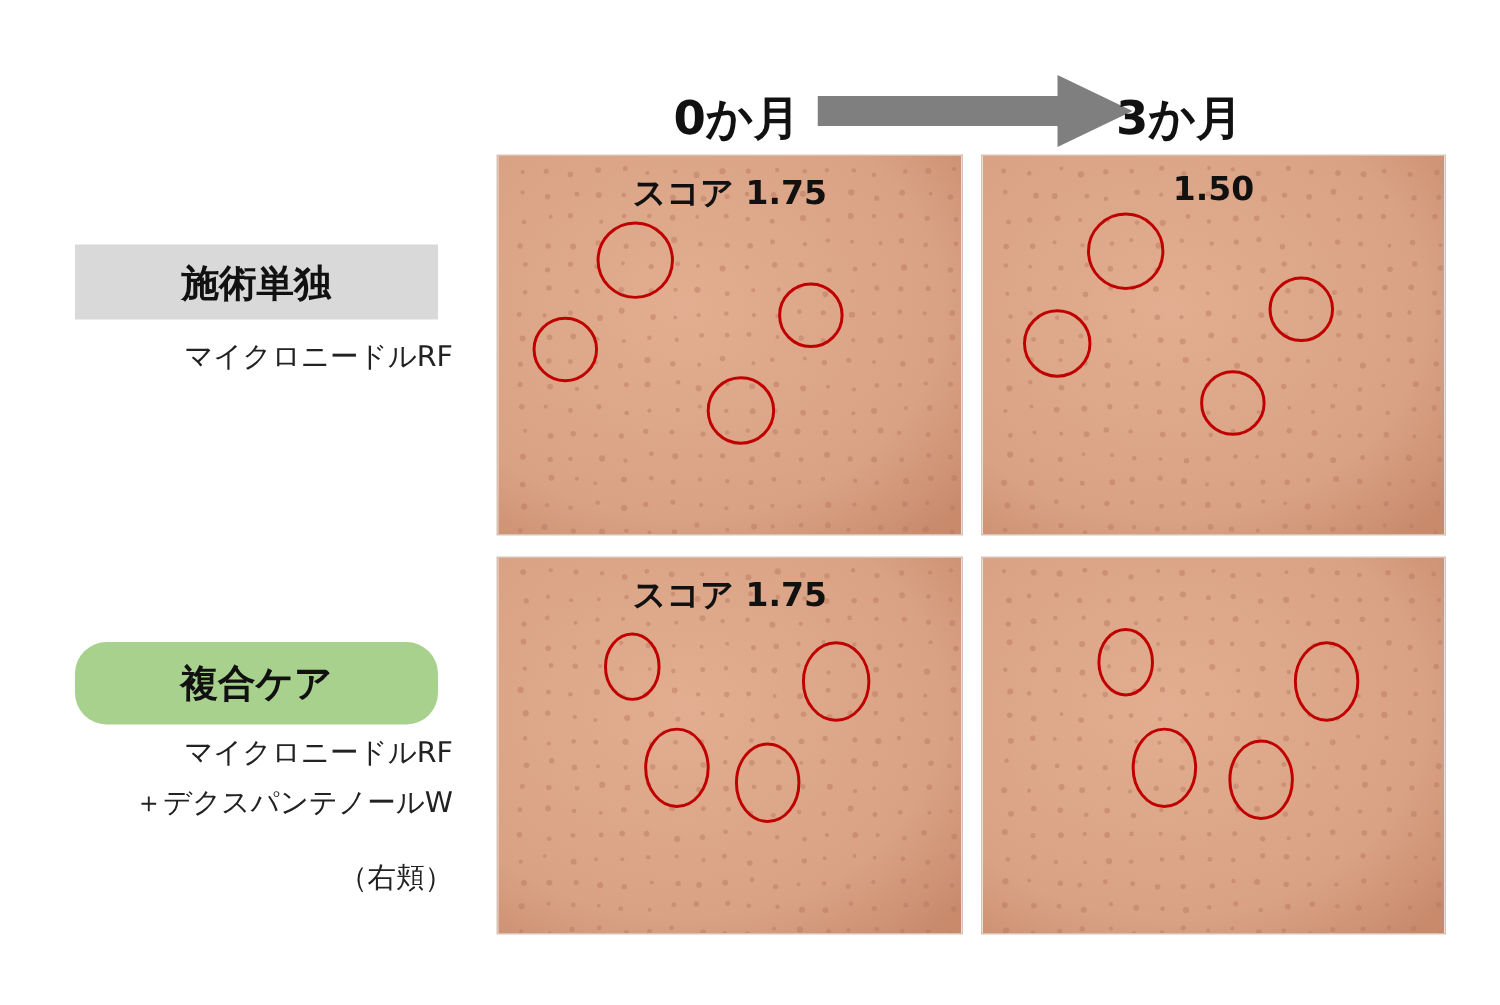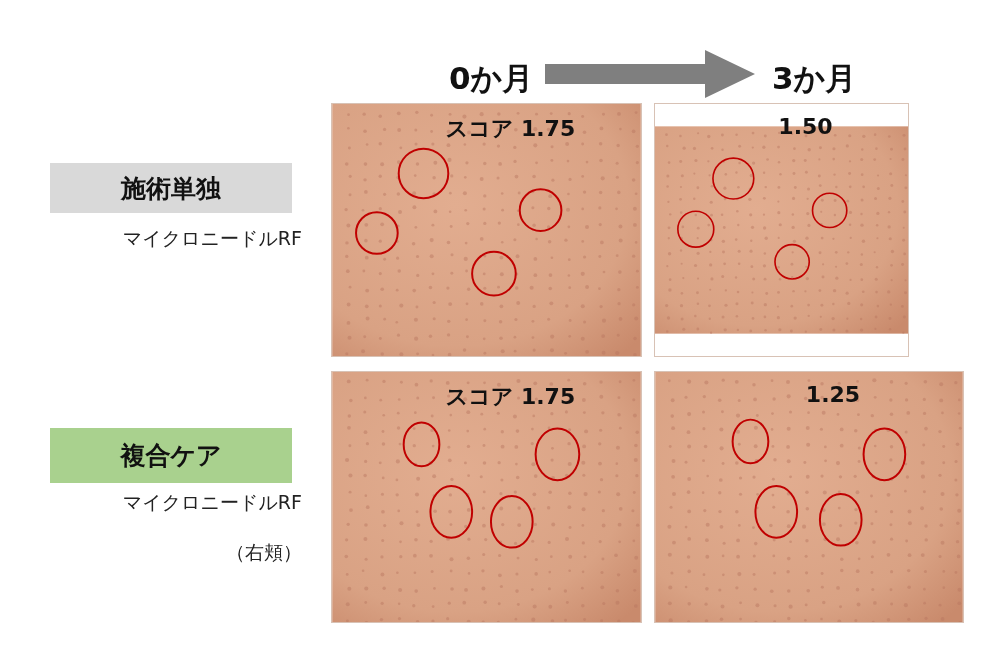--- a/index.html
+++ b/index.html
@@ -7,39 +7,40 @@
          font-family:"DejaVu Sans","Liberation Sans",sans-serif; color:#111; }
   .timeline-label { position:absolute; top:58px; font-weight:bold; font-size:31px; color:#111; }
   .arrow { position:absolute; left:545px; top:50px; width:210px; height:48px; }
   .group-label { position:absolute; left:50px; width:242px; display:flex; align-items:center;
                  justify-content:center; font-weight:bold; font-size:25px; color:#111; }
   .group-desc { position:absolute; left:40px; width:262px; text-align:right; font-size:19px;
                 line-height:33px; color:#222; }
   .panel { position:absolute; overflow:hidden; border:1px solid #d8c2b5; box-sizing:border-box; }
   .panel svg.skin { position:absolute; left:0; top:0; width:100%; height:100%; }
   .score { position:absolute; top:10px; left:0; width:100%; text-align:center; font-weight:bold;
-           font-size:22px; color:#111;padding-left:24px; }
+           font-size:22px; color:#111; }
 </style>
 </head>
 <body>
 
 <div class="timeline-label" style="left:449px;">0か月</div>
 <svg class="arrow" viewBox="0 0 210 48">
   <polygon points="0,14 160,14 160,0 210,24 160,48 160,34 0,34" fill="#7f7f7f"></polygon>
 </svg>
-<div class="timeline-label" style="left:772px;text-align:center;">3か月</div>
+<div class="timeline-label" style="left:744px;text-align:center;">3か月</div>
 
 <div class="group-label" style="top:163px;height:50px;background:#d9d9d9;">施術単独</div>
 <div class="group-desc" style="top:222px;">
   <div>マイクロニードルRF</div>
 </div>
 
-<div class="group-label" style="top:428px;height:55px;background:#a9d18e;">複合ケア</div>
+<div class="group-label" style="top:428px;height:55px;background:#a9d18e;border-radius:21px;">複合ケア</div>
 <div class="group-desc" style="top:486px;">
   <div>マイクロニードルRF</div>
+  <div>＋デクスパンテノールW</div>
   <div style="margin-top:17px;">（右頬）</div>
 </div>
 
 <div class="panel" style="left:331px;top:103px;width:311px;height:254px;">
     <svg class="skin" viewBox="0 0 311 254">
       <defs>
         <radialGradient id="grad0" cx="40%" cy="40%" r="80%">
       <stop offset="0%" stop-color="#e2ad90"></stop>
           <stop offset="70%" stop-color="#d9a284"></stop>
       <stop offset="100%" stop-color="#c98a6c"></stop>
@@ -334,21 +335,21 @@
       <circle cx="273.54215963648835" cy="250.68338477366254" r="1.9749417009602195" fill="#b87560" opacity="0.45"></circle>
       <circle cx="287.261359739369" cy="250.96354166666666" r="2.0932235939643347" fill="#b87560" opacity="0.45"></circle>
       <circle cx="305.13565243484226" cy="252.7599022633745" r="1.7652091906721536" fill="#b87560" opacity="0.45"></circle>
       <ellipse cx="92" cy="70" rx="25" ry="25" fill="none" stroke="#c00000" stroke-width="2"></ellipse>
       <ellipse cx="45" cy="130" rx="21" ry="21" fill="none" stroke="#c00000" stroke-width="2"></ellipse>
       <ellipse cx="210" cy="107" rx="21" ry="21" fill="none" stroke="#c00000" stroke-width="2"></ellipse>
       <ellipse cx="163" cy="171" rx="22" ry="22" fill="none" stroke="#c00000" stroke-width="2"></ellipse>
     </svg>
     <div class="score">スコア 1.75</div>
   </div>
-<div class="panel" style="left:654px;top:103px;width:255px;height:254px;">
+<div class="panel" style="left:654px;top:103px;width:310px;height:254px;">
     <svg class="skin" viewBox="0 0 310 254">
       <defs>
         <radialGradient id="grad1" cx="40%" cy="40%" r="80%">
       <stop offset="0%" stop-color="#e2ad90"></stop>
           <stop offset="70%" stop-color="#d9a284"></stop>
       <stop offset="100%" stop-color="#c98a6c"></stop>
         </radialGradient>
       </defs>
       <rect width="310" height="254" fill="url(#grad1)"></rect>
       <circle cx="14.043659979423868" cy="10.138074417009602" r="1.6658813443072704" fill="#b87560" opacity="0.45"></circle>
@@ -1247,14 +1248,13 @@
       <circle cx="235.1516632373114" cy="249.67637602880657" r="1.7848079561042525" fill="#b87560" opacity="0.45"></circle>
       <circle cx="255.54910408093278" cy="249.27366255144034" r="1.6827194787379973" fill="#b87560" opacity="0.45"></circle>
       <circle cx="273.0183041838134" cy="248.30381944444446" r="1.6010013717421125" fill="#b87560" opacity="0.45"></circle>
       <circle cx="289.6425968792867" cy="248.85018004115227" r="1.8729869684499314" fill="#b87560" opacity="0.45"></circle>
       <circle cx="307.50531550068587" cy="252.99607767489712" r="2.0320096021947878" fill="#b87560" opacity="0.45"></circle>
       <ellipse cx="96" cy="70" rx="18" ry="22" fill="none" stroke="#c00000" stroke-width="2"></ellipse>
       <ellipse cx="231" cy="83" rx="21" ry="26" fill="none" stroke="#c00000" stroke-width="2"></ellipse>
       <ellipse cx="122" cy="141" rx="21" ry="26" fill="none" stroke="#c00000" stroke-width="2"></ellipse>
       <ellipse cx="187" cy="149" rx="21" ry="26" fill="none" stroke="#c00000" stroke-width="2"></ellipse>
     </svg>
-    <div class="score">1.25</div>
   </div>
 
 </body></html>

